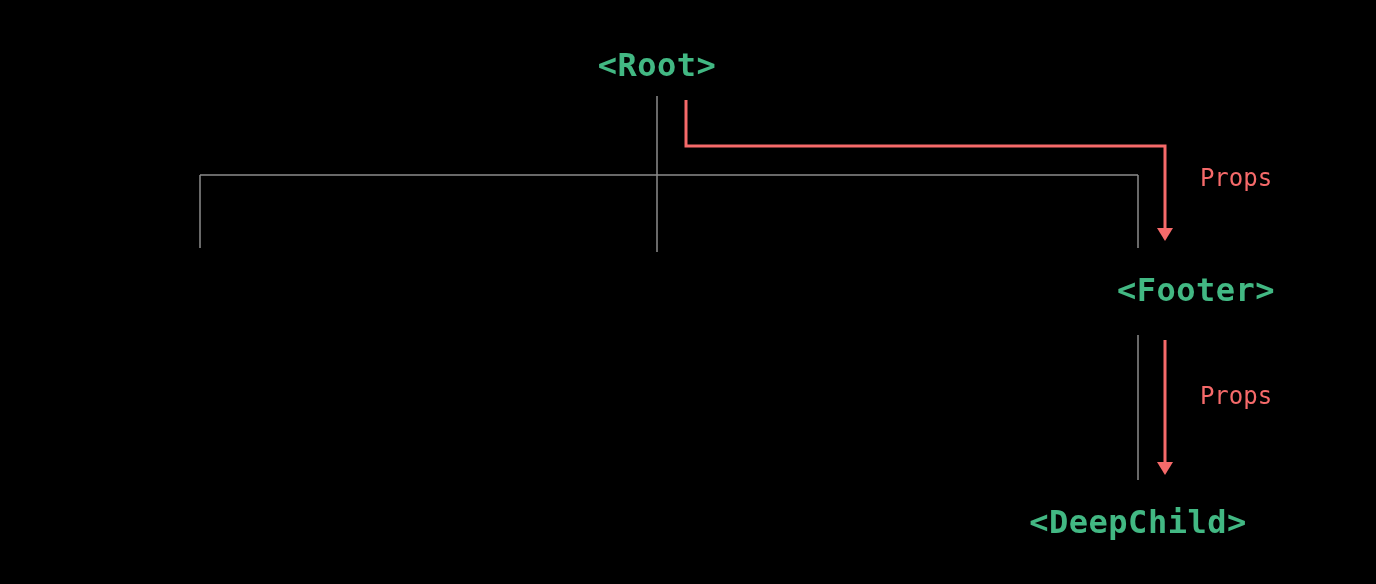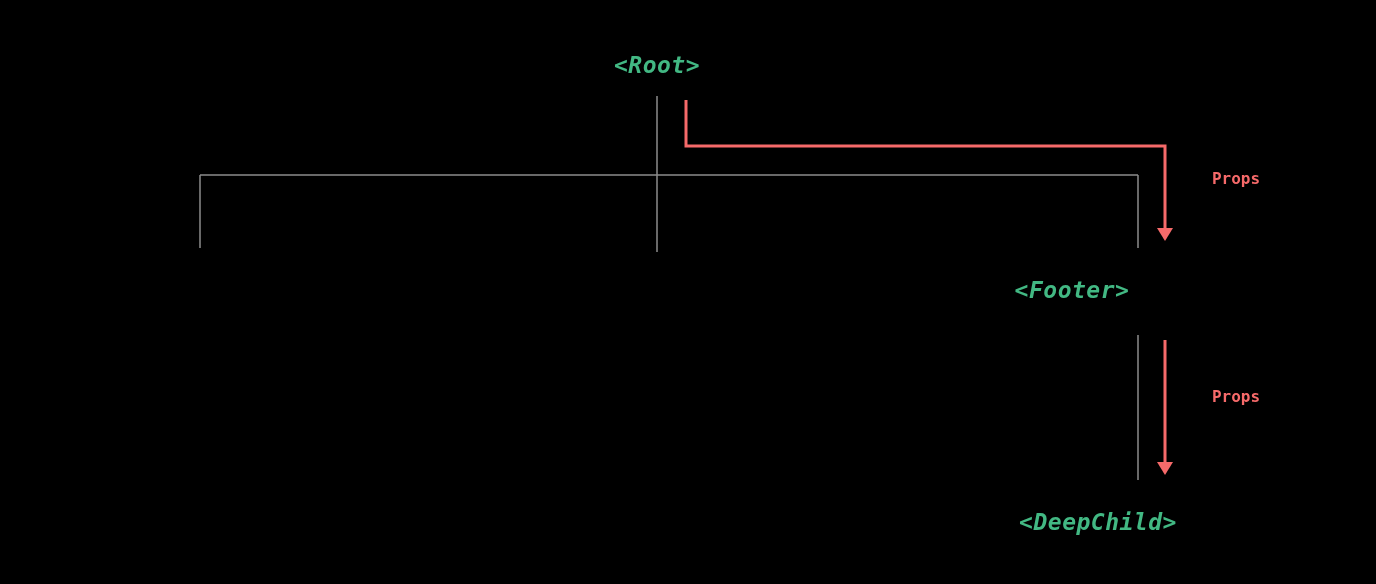--- a/index.html
+++ b/index.html
@@ -36,32 +36,31 @@
   path.red-line {
     stroke: var(--arrow);
     stroke-width: 3;
     fill: none;
   }
   .arrow-fill { fill: var(--arrow); }
   .node {
     position: absolute;
     transform: translate(-50%, -50%);
     color: var(--node);
-    font-size: 23px;
+    font-size: 32px;
     font-weight: bold;
     letter-spacing: 0.5px;
     white-space: nowrap;
-    font-style: italic;
   }
   .props-label {
     position: absolute;
     transform: translate(-50%, -50%);
     color: var(--arrow);
-    font-size: 16px;
-    font-weight: bold;
+    font-size: 24px;
+    font-weight: normal;
     white-space: nowrap;
   }
 </style>
 </head>
 <body>
 
 <div class="diagram">
 
   <svg class="lines" viewBox="0 0 1376 584">
     <defs>
@@ -77,21 +76,21 @@
     <path class="gray-line" d="M1138,335 V480"></path>
 
     <path class="red-line" d="M686,100 V146 H1165 V228" marker-end="url(#arrowhead)"></path>
     <path class="red-line" d="M1165,340 V462" marker-end="url(#arrowhead)"></path>
   </svg>
 
   <div class="node" style="left:657px; top:65px">&lt;Root&gt;</div>
 
 
 
-  <div class="node" style="left:1072px; top:290px">&lt;Footer&gt;</div>
+  <div class="node" style="left:1196px; top:290px">&lt;Footer&gt;</div>
 
-  <div class="node" style="left:1098px; top:522px">&lt;DeepChild&gt;</div>
+  <div class="node" style="left:1138px; top:522px">&lt;DeepChild&gt;</div>
 
   <div class="props-label" style="left:1236px; top:178px">Props</div>
 
   <div class="props-label" style="left:1236px; top:396px">Props</div>
 
 </div>
 
 </body></html>

